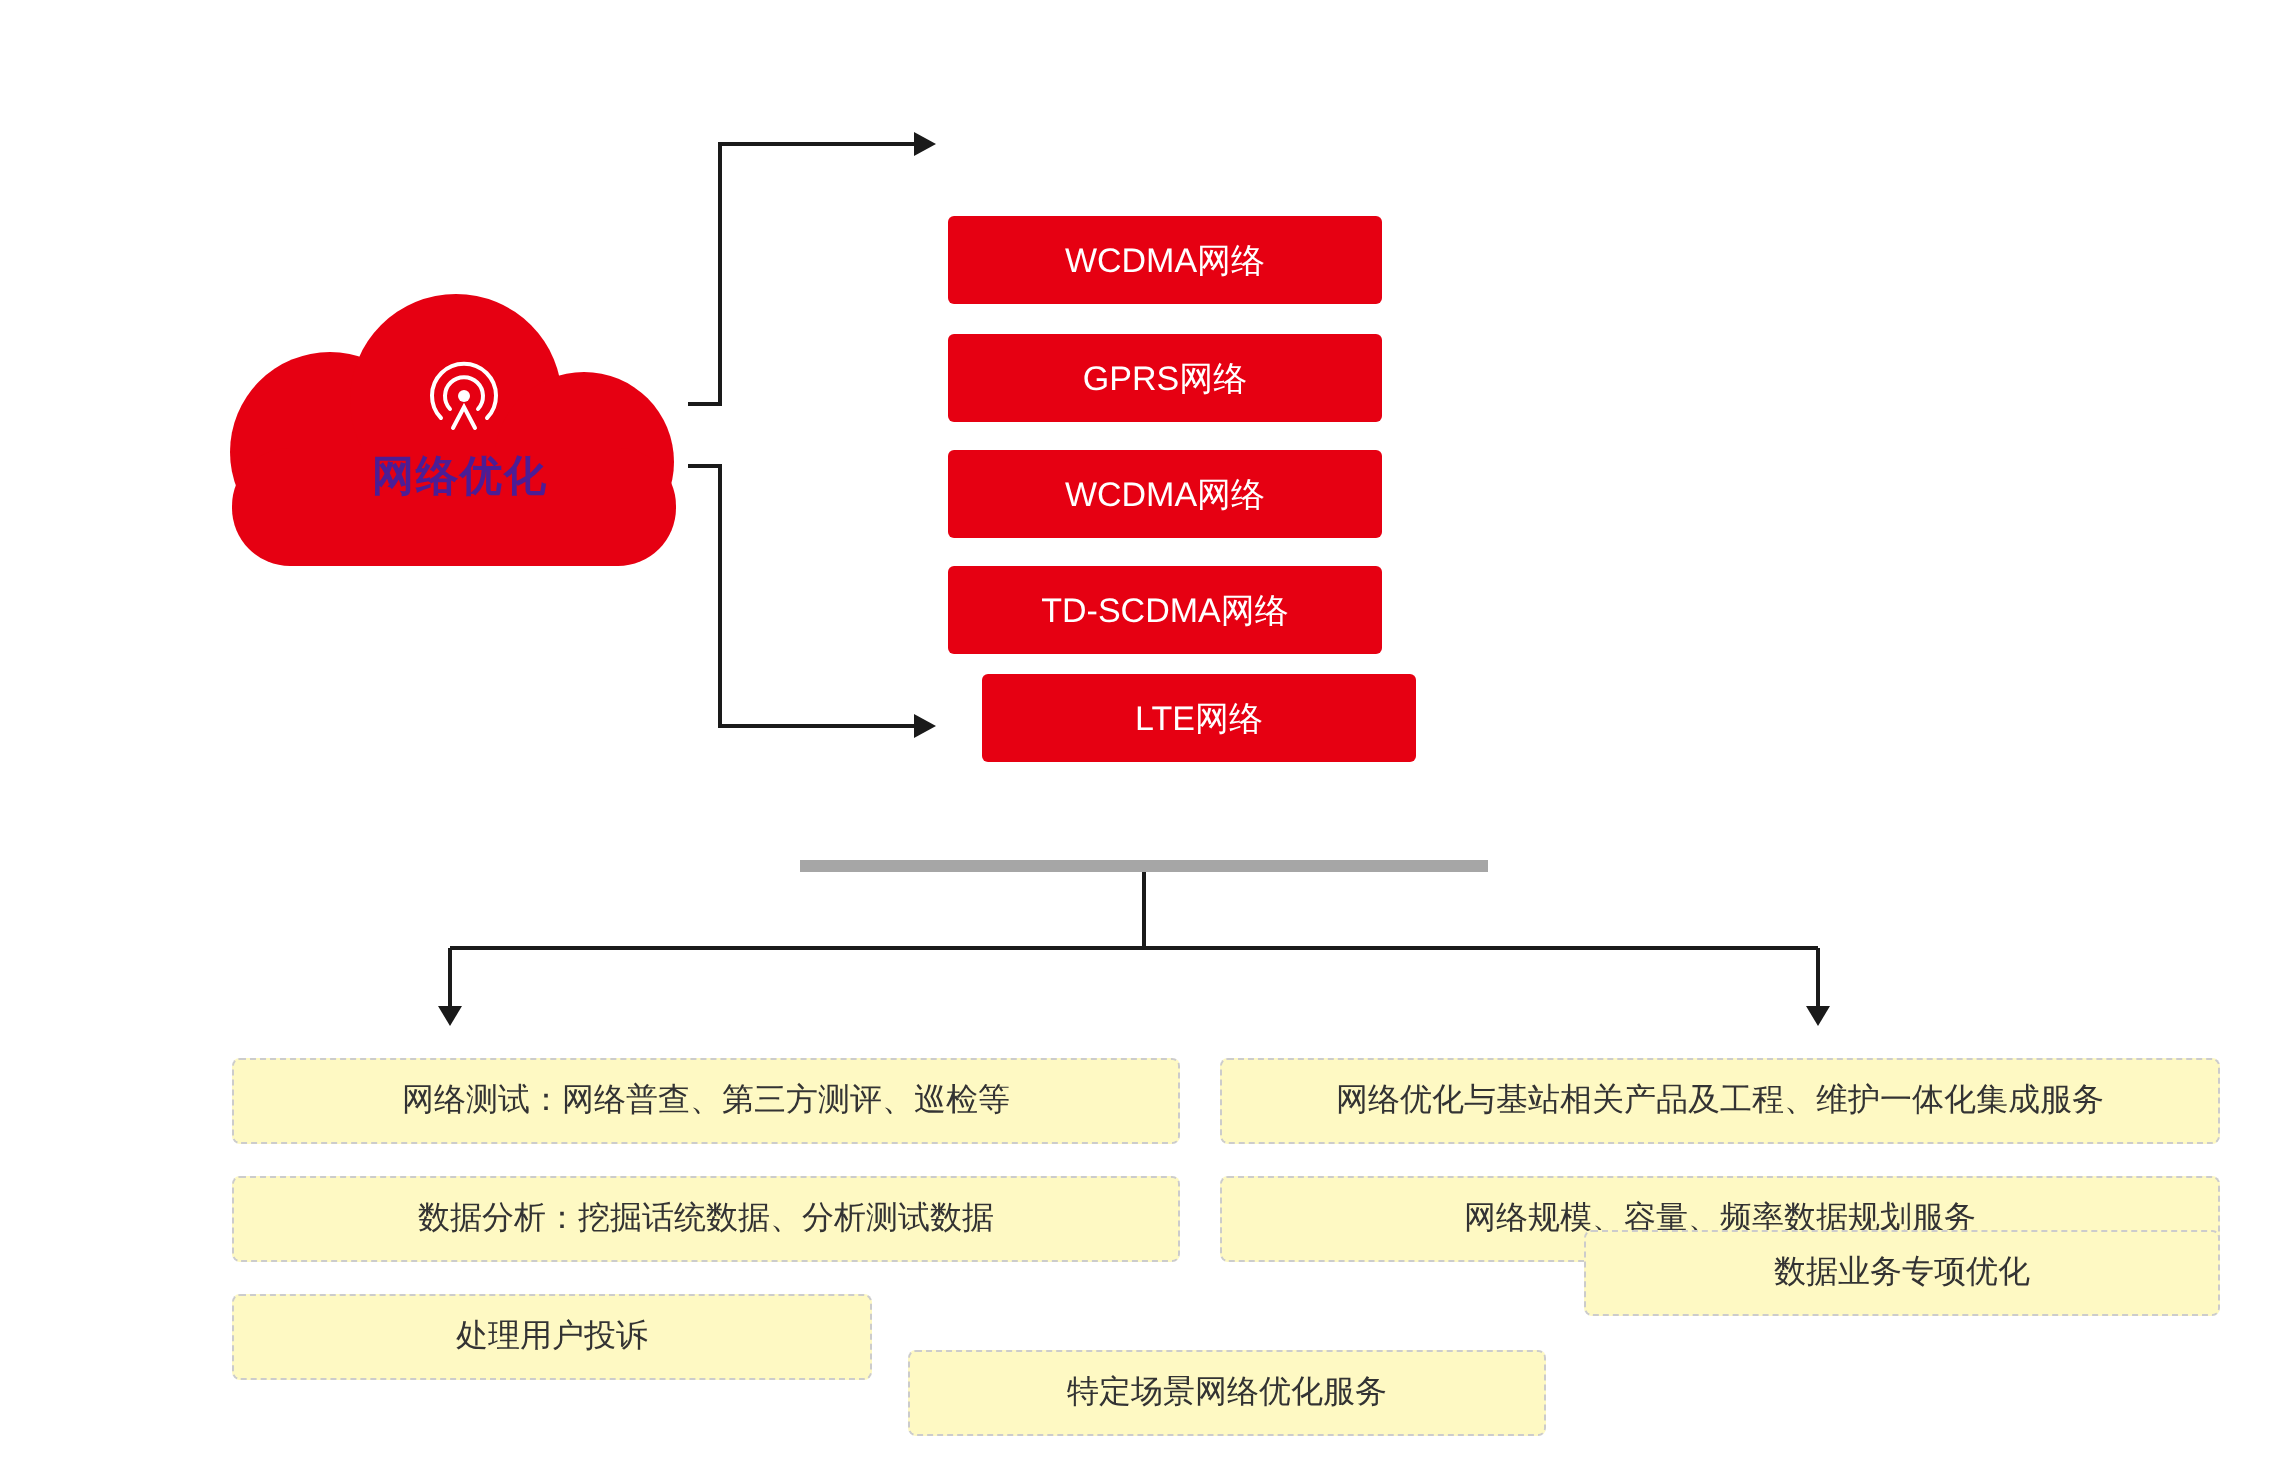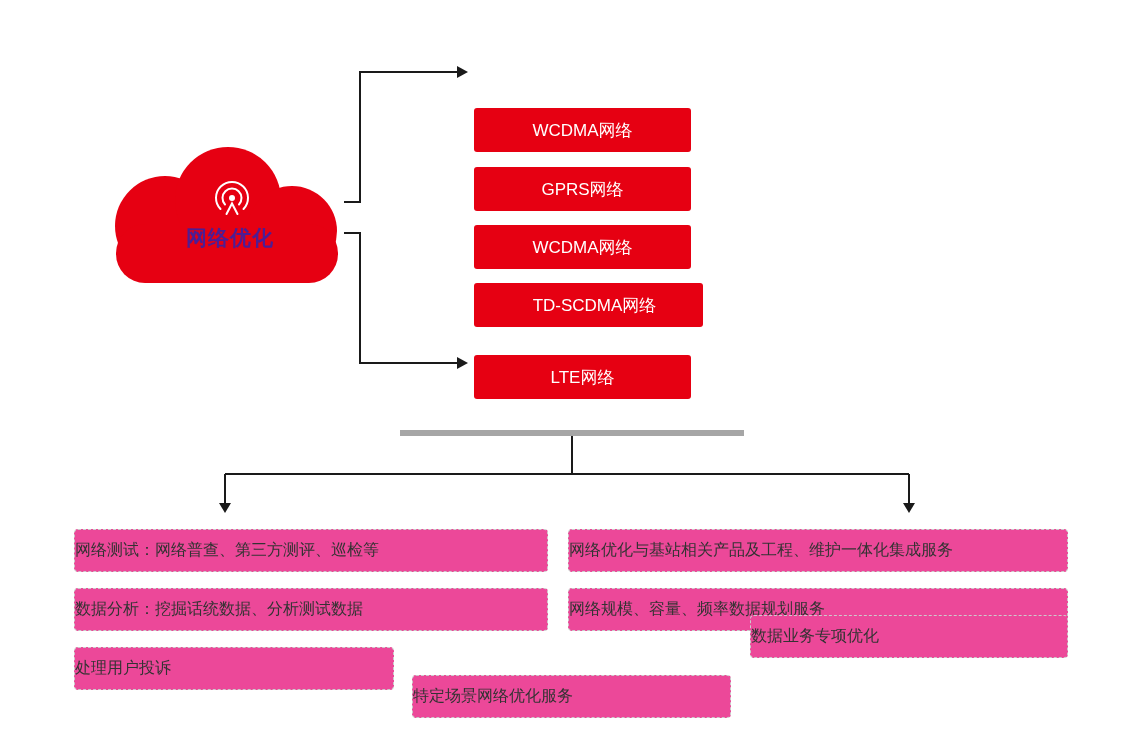--- a/index.html
+++ b/index.html
@@ -43,34 +43,36 @@
     display: flex;
     align-items: center;
     justify-content: center;
     font-size: 17px;
   }
   .dashed-box {
     position: absolute;
     height: 41px;
     border: 1px dashed #cccccc;
     border-radius: 4px;
-    background: #ec4899;
+    background: #fef9c3;
     display: flex;
     align-items: center;
+    justify-content: center;
     font-size: 16px;
     color: #333333;
     white-space: nowrap;
+    margin-left: 42px;
   }
   
   #nb0 { top: 50px; }
   #nb1 { top: 108px; }
   #nb2 { top: 167px; }
   #nb3 { top: 225px; }
-  #nb4 { top: 283px; padding-left: 12px; }
-  #nb5 { top: 355px; }
+  #nb4 { top: 283px; }
+  #nb5 { top: 337px; margin-left: 17px; }
   
   #sb-r1-l { left: 74px;  top: 529px; width: 472px; }
   #sb-r1-r { left: 568px; top: 529px; width: 498px; }
   #sb-r2-l { left: 74px;  top: 588px; width: 472px; }
   #sb-r2-r { left: 568px; top: 588px; width: 498px; }
   #sb-r3-l { left: 74px;  top: 647px; width: 318px; }
   #sb-r3-m { left: 412px; top: 675px; width: 317px; }
   #sb-r3-r { left: 750px; top: 615px; width: 316px; }
 </style>
 </head>

